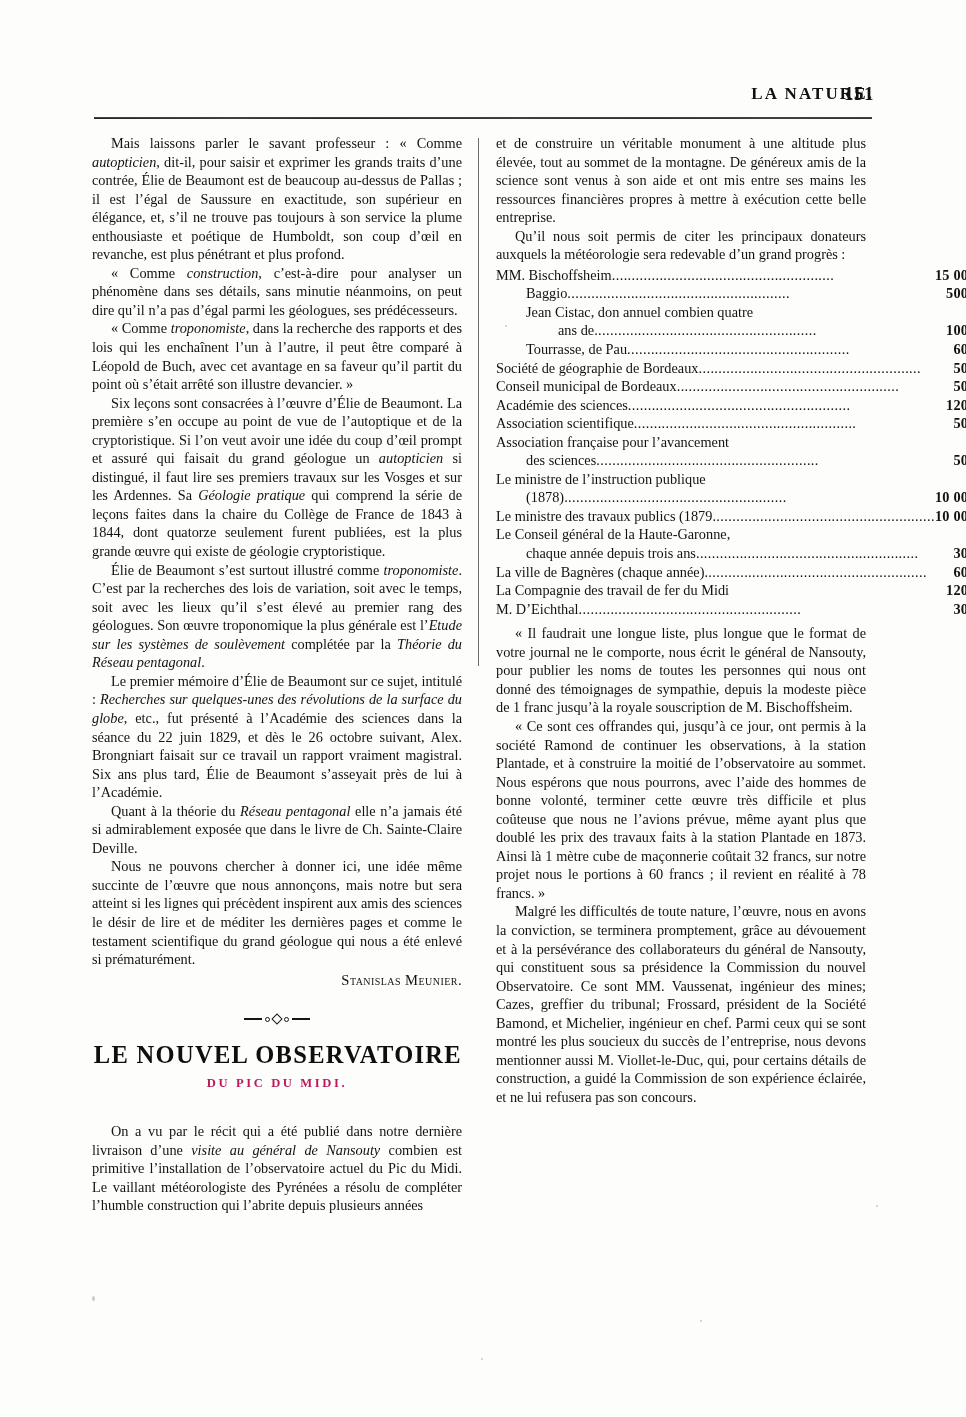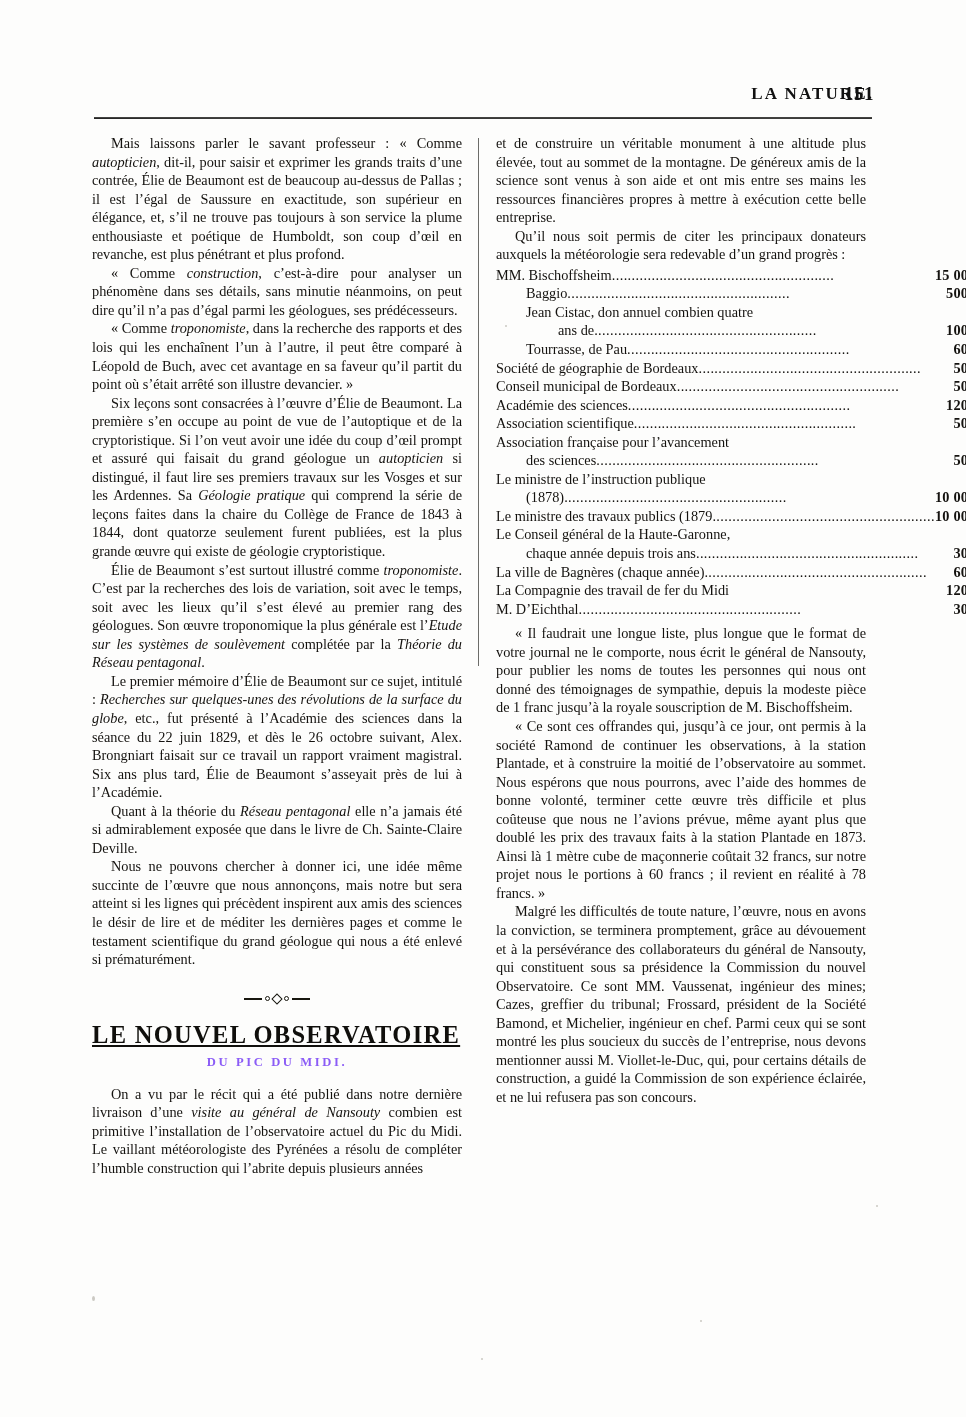--- a/index.html
+++ b/index.html
@@ -145,37 +145,36 @@
   .orn-diamond{
     display:block;
     width:8px;height:8px;
     border:1.6px solid #18170f;
     transform:rotate(45deg);
     box-sizing:border-box;
   }
 
   
   .article-title {
-    text-align: left;
+    text-align: right;
     font-size: 24.5px;
     font-weight: bold;
     letter-spacing: 1.3px;
     margin: 15px 0 9px 0;
     text-indent: 0;
     color: #100f0c;
-    text-decoration: underline;
   }
   .article-subtitle {
     text-align: center;
     font-size: 12.6px;
     font-weight: bold;
     letter-spacing: 2.6px;
-    margin: 0 0 13px 0;
+    margin: 0 0 30px 0;
     text-indent: 0;
-    color: #8b5cf6;
+    color: #be185d;
   }
 
   
   .donor-list {
     margin: 2px 0 6px 0;
     width: 100%;
     border-collapse: collapse;
     font-size: 14.3px;
     line-height: 18.55px;
   }
@@ -232,20 +231,21 @@
 
       <p>Mais laissons parler le savant professeur : « Comme <i>autopticien</i>, dit-il, pour saisir et exprimer les grands traits d’une contrée, Élie de Beaumont est de beaucoup au-dessus de Pallas ; il est l’égal de Saussure en exactitude, son supérieur en élégance, et, s’il ne trouve pas toujours à son service la plume enthousiaste et poétique de Humboldt, son coup d’œil en revanche, est plus pénétrant et plus profond.</p>
       <p>« Comme <i>construction</i>, c’est-à-dire pour analyser un phénomène dans ses détails, sans minutie néanmoins, on peut dire qu’il n’a pas d’égal parmi les géologues, ses prédécesseurs.</p>
       <p>« Comme <i>troponomiste</i>, dans la recherche des rapports et des lois qui les enchaînent l’un à l’autre, il peut être comparé à Léopold de Buch, avec cet avantage en sa faveur qu’il partit du point où s’était arrêté son illustre devancier. »</p>
       <p>Six leçons sont consacrées à l’œuvre d’Élie de Beaumont. La première s’en occupe au point de vue de l’autoptique et de la cryptoristique. Si l’on veut avoir une idée du coup d’œil prompt et assuré qui faisait du grand géologue un <i>autopticien</i> si distingué, il faut lire ses premiers travaux sur les Vosges et sur les Ardennes. Sa <i>Géologie pratique</i> qui comprend la série de leçons faites dans la chaire du Collège de France de 1843 à 1844, dont quatorze seulement furent publiées, est la plus grande œuvre qui existe de géologie cryptoristique.</p>
       <p>Élie de Beaumont s’est surtout illustré comme <i>troponomiste</i>. C’est par la recherches des lois de variation, soit avec le temps, soit avec les lieux qu’il s’est élevé au premier rang des géologues. Son œuvre troponomique la plus générale est l’<i>Etude sur les systèmes de soulèvement</i> complétée par la <i>Théorie du <i>Réseau pentagonal</i></i>.</p>
       <p>Le premier mémoire d’Élie de Beaumont sur ce sujet, intitulé : <i>Recherches sur quelques-unes des révolutions de la surface du globe</i>, etc., fut présenté à l’Académie des sciences dans la séance du 22 juin 1829, et dès le 26 octobre suivant, Alex. Brongniart faisait sur ce travail un rapport vraiment magistral. Six ans plus tard, Élie de Beaumont s’asseyait près de lui à l’Académie.</p>
       <p>Quant à la théorie du <i>Réseau pentagonal</i> elle n’a jamais été si admirablement exposée que dans le livre de Ch. Sainte-Claire Deville.</p>
       <p>Nous ne pouvons chercher à donner ici, une idée même succinte de l’œuvre que nous annonçons, mais notre but sera atteint si les lignes qui précèdent inspirent aux amis des sciences le désir de lire et de méditer les dernières pages et comme le testament scientifique du grand géologue qui nous a été enlevé si prématurément.</p>
 
+      <p class="signature sc">Stanislas Meunier.</p>
 
       <div class="ornament">
         <span class="orn-inner">
           <span class="orn-dash"></span>
           <span class="orn-dot"></span>
           <span class="orn-diamond"></span>
           <span class="orn-dot"></span>
           <span class="orn-dash"></span>
         </span>
       </div>

